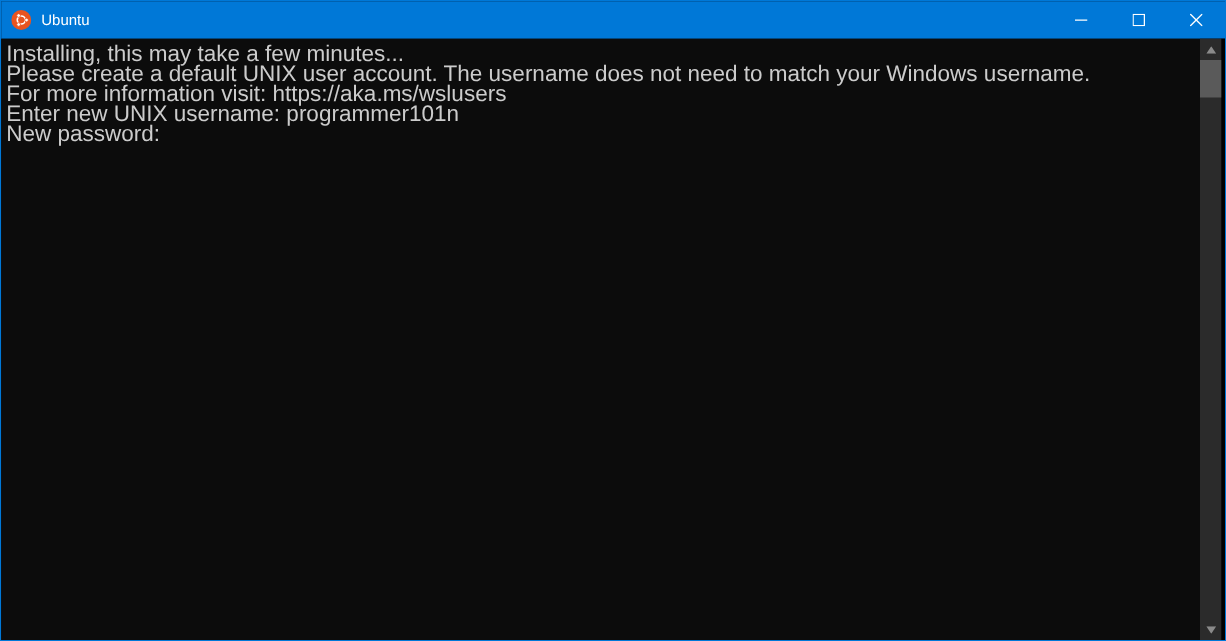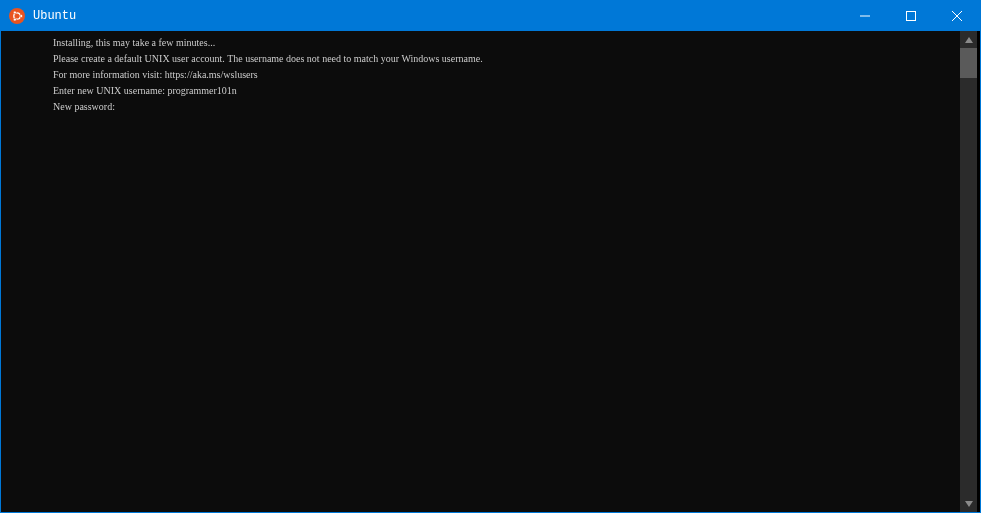--- a/index.html
+++ b/index.html
@@ -35,21 +35,20 @@
       margin-left: 8px;
       margin-right: 8px;
       display: flex;
       align-items: center;
       justify-content: center;
     }
     .titlebar-title {
       font-size: 12px;
       flex: 1;
       color: #fff;
-      font-family: Liberation Mono, monospace;
     }
     .titlebar-controls {
       display: flex;
       height: 100%;
     }
     .titlebar-btn {
       width: 46px;
       height: 100%;
       display: flex;
       align-items: center;
@@ -60,26 +59,25 @@
     .terminal-area {
       flex: 1;
       display: flex;
       background: #0c0c0c;
       position: relative;
     }
     .terminal-content {
       flex: 1;
       padding: 4px 4px;
       color: #cccccc;
-      font-family: Liberation Serif, serif;
-      font-size: 10px;
+      font-family: Liberation Sans, sans-serif;
+      font-size: 18px;
       line-height: 16px;
       white-space: pre;
       overflow: hidden;
-      margin-left: 48px;
     }
     .scrollbar {
       width: 17px;
       background: #2b2b2b;
       position: relative;
       display: flex;
       flex-direction: column;
     }
     .scrollbar-arrow {
       height: 17px;

